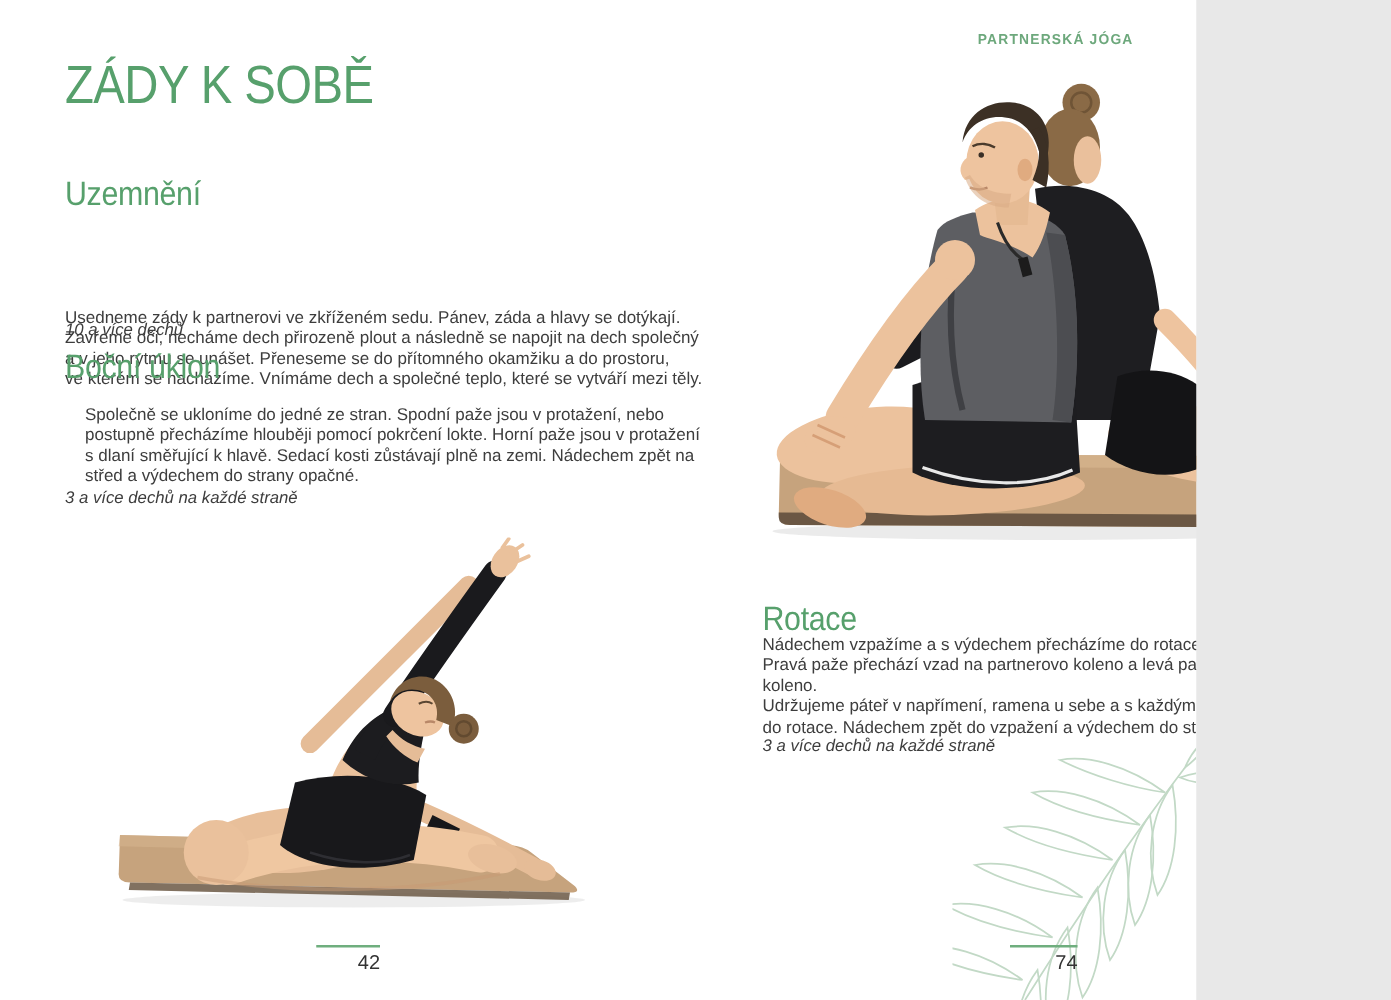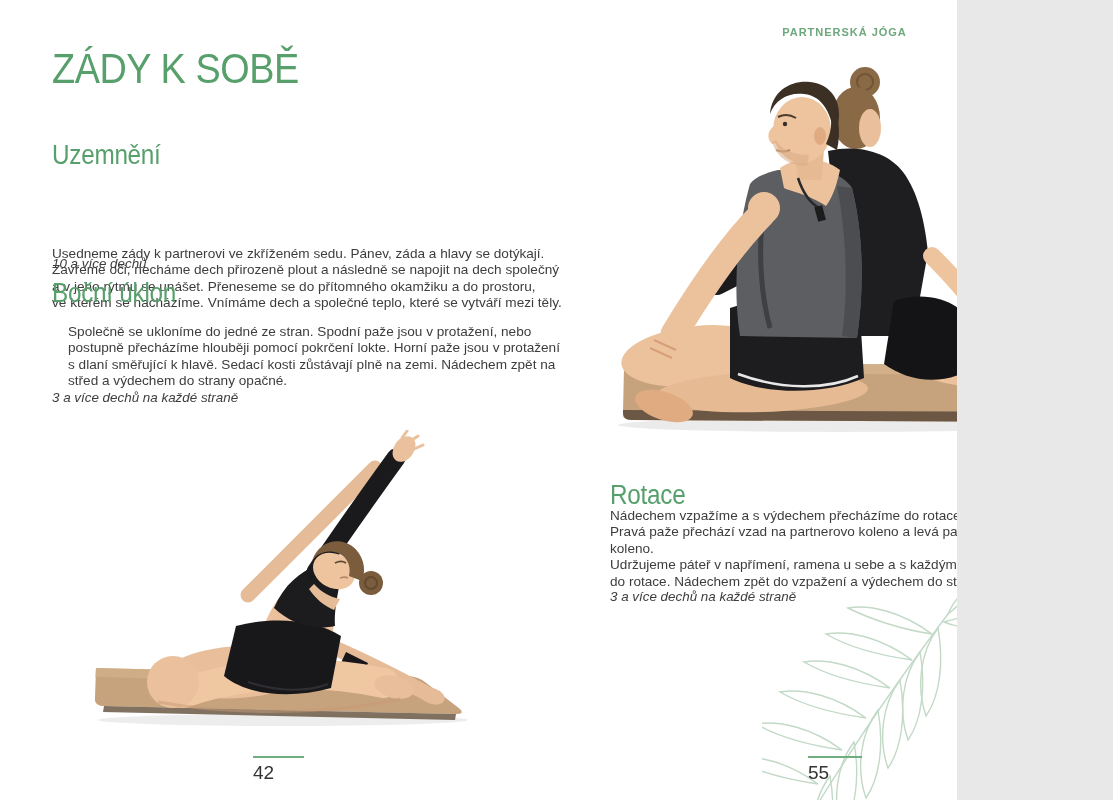--- a/index.html
+++ b/index.html
@@ -13,21 +13,21 @@
   .chapter-title{left:52px;top:44px;font-size:43px;font-weight:300;color:#57a06c;
                  letter-spacing:-.5px;transform:scaleX(.88);transform-origin:left top;white-space:nowrap;}
   
   .sec-heading{font-size:27px;font-weight:300;color:#57a06c;letter-spacing:-.3px;
                transform:scaleX(.9);transform-origin:left top;white-space:nowrap;}
   
   .body-text{font-size:13.6px;line-height:16.4px;white-space:pre-line;color:#3d3d3d;}
   .note-text{font-size:13.4px;line-height:16px;font-style:italic;color:#3d3d3d;}
   
   .pagenum-line{height:2px;background:#6fae7e;}
-  .pagenum{font-size:19px;color:#333;text-align:left;}
+  .pagenum{font-size:16px;color:#333;text-align:right;}
   svg{display:block;}
 </style>
 </head>
 <body>
 
 <div id="page">
 
   <div class="abs running-title">PARTNERSKÁ JÓGA</div>
 
   <div class="abs chapter-title">ZÁDY K SOBĚ</div>
@@ -179,15 +179,15 @@
 
       <path d="M186 22 C192 8 200 0 210 -4 C202 8 194 16 186 22 Z"></path>
       <path d="M182 30 C200 24 216 24 228 30 C212 36 196 36 182 30 Z"></path>
     </svg>
   </div>
 
   <div class="abs pagenum-line" style="left:253px;top:756px;width:51px;"></div>
   <div class="abs pagenum" style="left:253px;top:762px;width:51px;">42</div>
 
   <div class="abs pagenum-line" style="left:808px;top:756px;width:54px;"></div>
-  <div class="abs pagenum" style="left:808px;top:762px;width:54px;">55</div>
+  <div class="abs pagenum" style="left:808px;top:762px;width:54px;">74</div>
 
 </div>
 
 </body></html>

